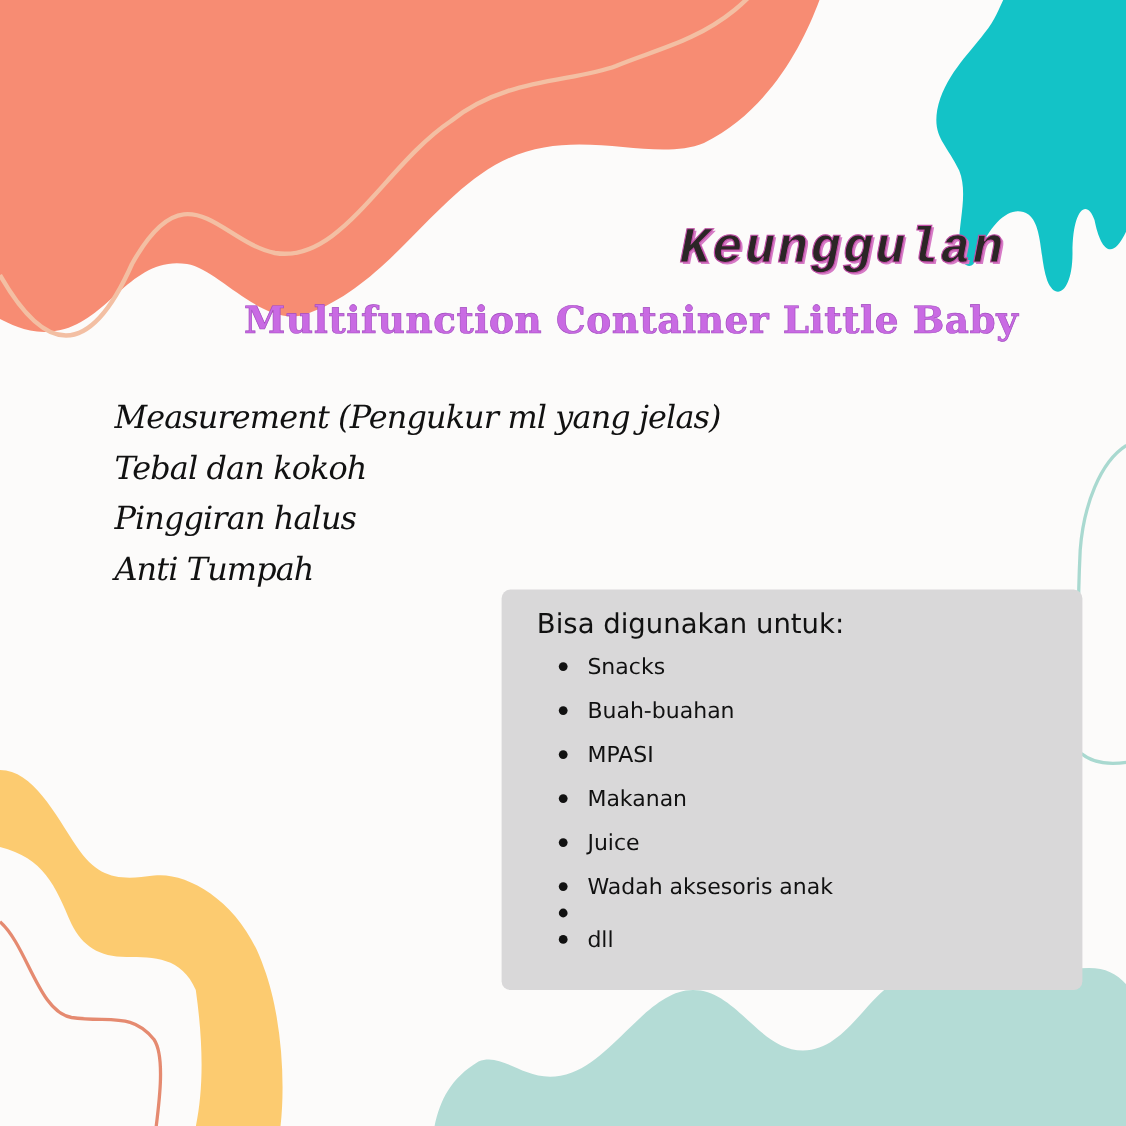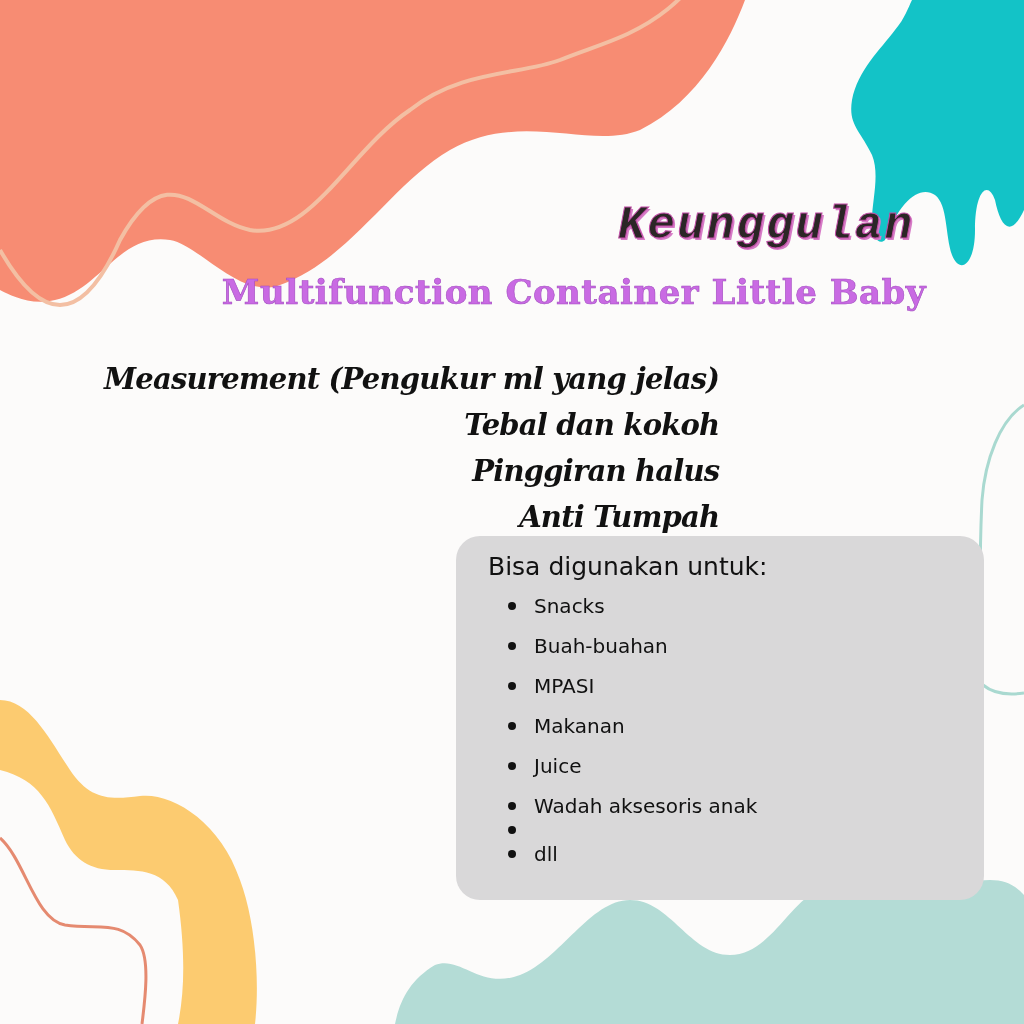--- a/index.html
+++ b/index.html
@@ -28,31 +28,30 @@
       letter-spacing: 0.5px;
       -webkit-text-stroke: 0.6px #a24cc0;
       white-space: nowrap;
     }
     .features {
       position: absolute; left: 104px; top: 356px;
       margin: 0; padding: 0; list-style: none;
     }
     .features li {
       font-family: "DejaVu Serif", serif;
-      font-weight: bold; font-style: italic;
+      font-weight: normal; font-style: italic;
       font-size: 29px; line-height: 46px;
       color: #111; letter-spacing: -0.8px;
       white-space: nowrap;
-      text-align: right;
     }
     .uses-box {
       position: absolute; left: 456px; top: 536px;
       width: 528px; height: 364px;
       background: #d9d8d9;
-      border-radius: 24px;
+      border-radius: 8px;
       box-sizing: border-box;
       padding: 14px 0 0 32px;
       color: #111;
       font-family: "DejaVu Sans", sans-serif;
     }
     .uses-title { font-size: 25px; line-height: 34px; margin: 0; }
     .uses-list { list-style: none; margin: 2px 0 0 0; padding: 0 0 0 20px; }
     .uses-list li {
       font-size: 20px; line-height: 40px; white-space: nowrap;
       display: flex; align-items: center;

